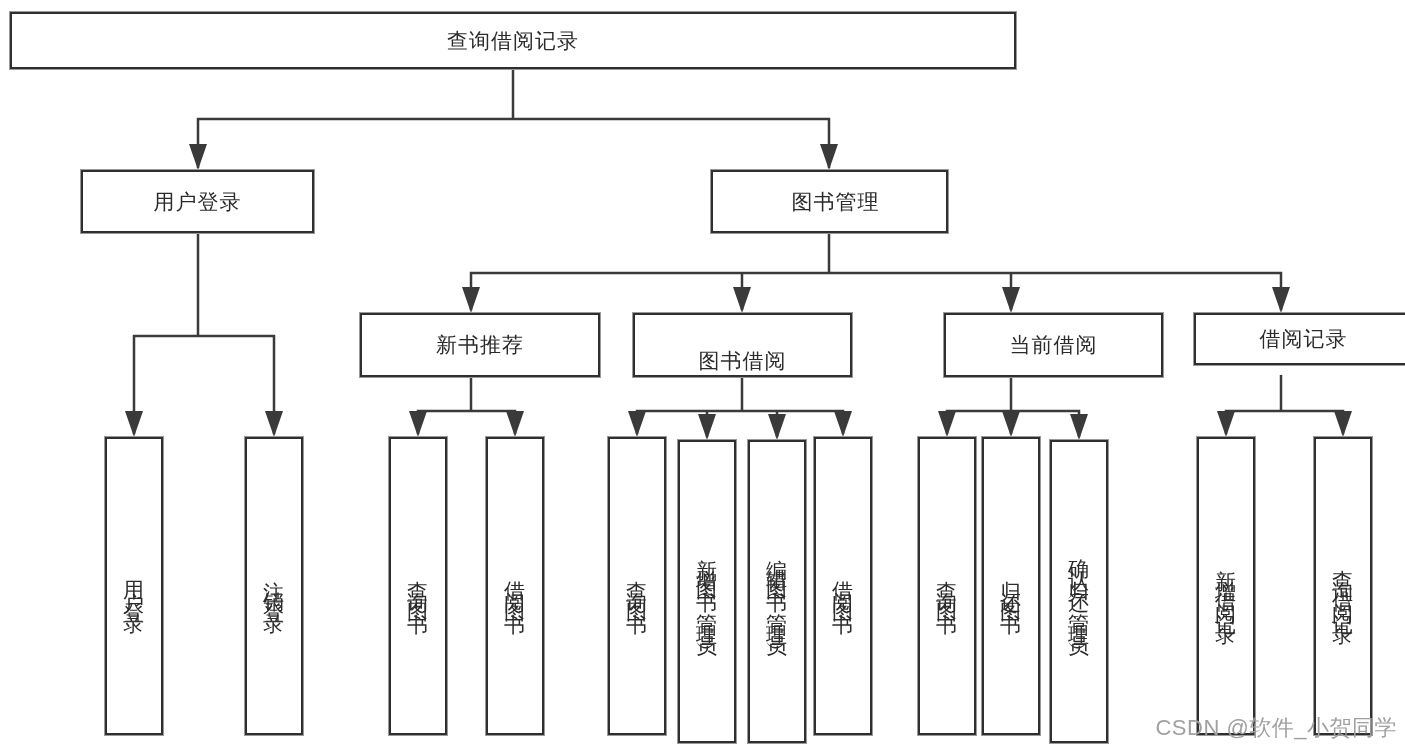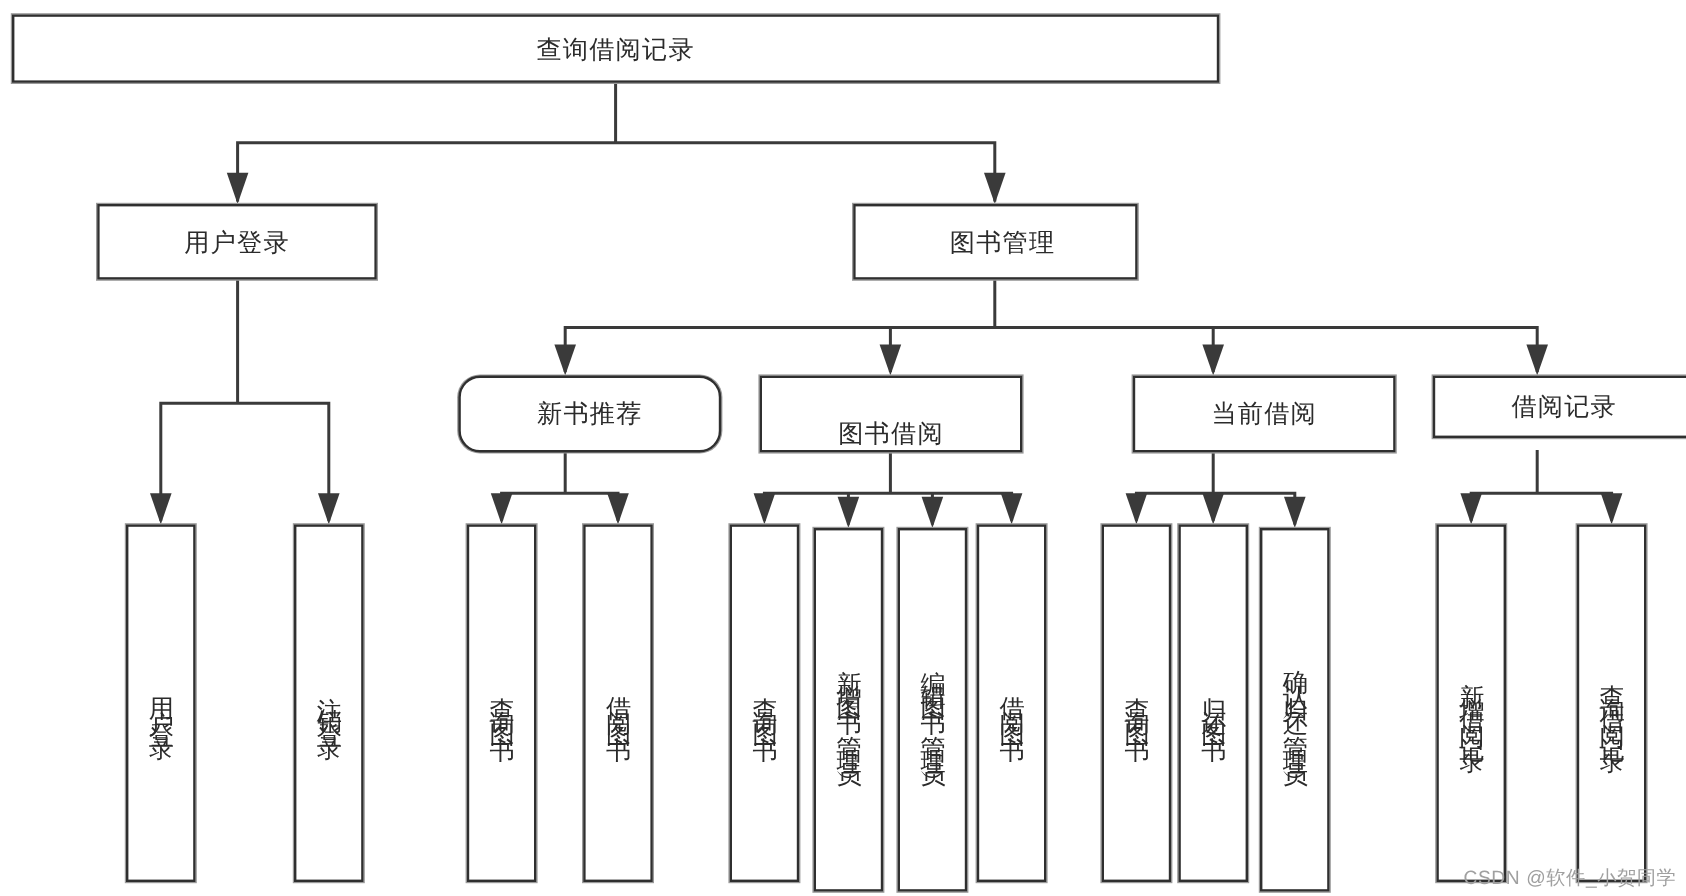--- a/index.html
+++ b/index.html
@@ -39,21 +39,21 @@
     writing-mode: vertical-rl;
     text-orientation: mixed;
     letter-spacing: 11px;
     line-height: 1;
     white-space: nowrap;
   }
   
   .n-root           { left: 10px;   top: 12px;  width: 1006px; height: 57px; }
   .n-user-login     { left: 81px;   top: 170px; width: 233px;  height: 63px; }
   .n-book-mgmt      { left: 711px;  top: 170px; width: 237px;  height: 63px; padding-left: 12px; }
-  .n-new-book-rec   { left: 382px;  top: 313px; width: 219px;  height: 64px; border-radius: 18px; }
+  .n-new-book-rec   { left: 360px;  top: 313px; width: 240px;  height: 64px; }
   .n-book-borrow    { left: 633px;  top: 313px; width: 219px;  height: 64px; align-items: flex-end; }
   .n-current-borrow { left: 902px;  top: 313px; width: 219px;  height: 64px; margin-left: 42px; }
   .n-borrow-records { left: 1172px; top: 313px; width: 219px;  height: 52px; margin-left: 22px; }
   
   .n-ul1 { left: 105px;  top: 437px; width: 58px; height: 298px; }
   .n-ul2 { left: 245px;  top: 437px; width: 58px; height: 298px; }
   .n-nb1 { left: 389px;  top: 437px; width: 58px; height: 298px; }
   .n-nb2 { left: 486px;  top: 437px; width: 58px; height: 298px; }
   .n-bb1 { left: 608px;  top: 437px; width: 58px; height: 298px; }
   .n-bb2 { left: 678px;  top: 440px; width: 58px; height: 303px; }
@@ -61,21 +61,21 @@
   .n-bb4 { left: 814px;  top: 437px; width: 58px; height: 298px; }
   .n-cb1 { left: 918px;  top: 437px; width: 58px; height: 298px; }
   .n-cb2 { left: 982px;  top: 437px; width: 58px; height: 298px; }
   .n-cb3 { left: 1050px; top: 440px; width: 58px; height: 303px; }
   .n-br1 { left: 1197px; top: 437px; width: 58px; height: 298px; }
   .n-br2 { left: 1314px; top: 437px; width: 58px; height: 298px; }
   .watermark {
     position: absolute;
     right: 8px;
     bottom: 4px;
-    font-size: 16px;
+    font-size: 22px;
     color: #a0a0a0;
     letter-spacing: 0.5px;
     white-space: nowrap;
   }
 </style>
 </head>
 <body>
 
 <div id="canvas">
 

